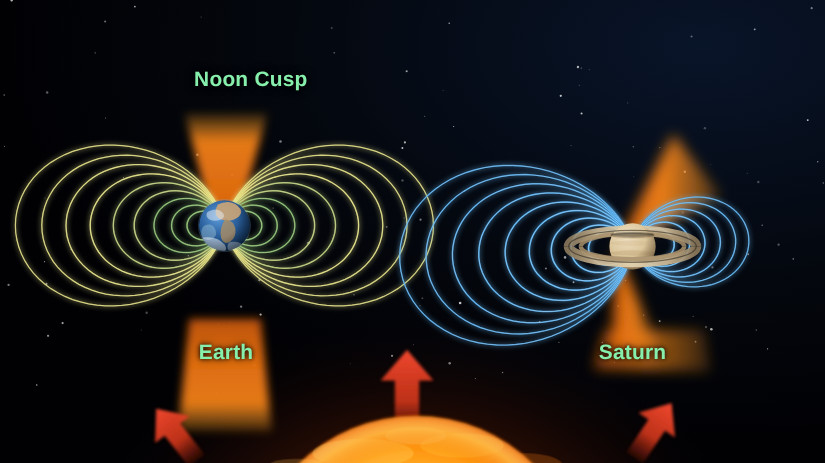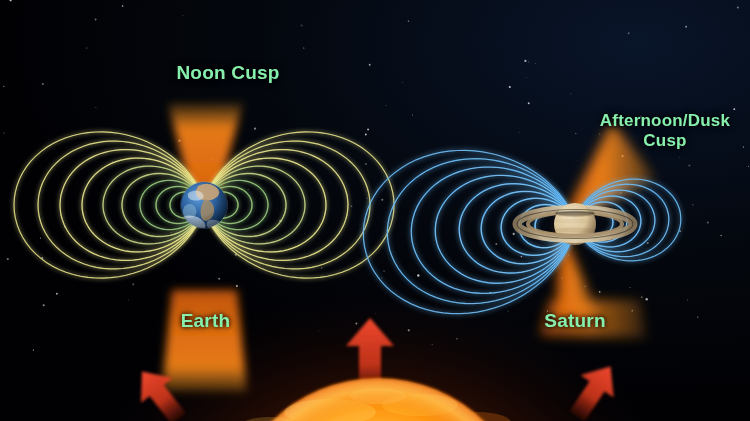--- a/index.html
+++ b/index.html
@@ -449,20 +449,18 @@
         <ellipse cx="478" cy="424" rx="34" ry="12" fill="#f07a10" opacity="0.5"></ellipse>
         <ellipse cx="270" cy="428" rx="32" ry="11" fill="#ffc247" opacity="0.4"></ellipse>
         <ellipse cx="378" cy="396" rx="28" ry="8" fill="#fff0b0" opacity="0.35"></ellipse>
       </g>
       <circle cx="378" cy="530" r="152" fill="url(#gradSunRim)"></circle>
     </g>
   </svg>
 
   <div class="label" id="label-noon-cusp">Noon Cusp</div>
 
-  <div class="label" id="label-afternoon-dusk-cusp">Afternoon/Dusk
-Cusp</div>
 
   <div class="label" id="label-earth">Earth</div>
 
   <div class="label" id="label-saturn">Saturn</div>
 
 </div>
 
 </body></html>

